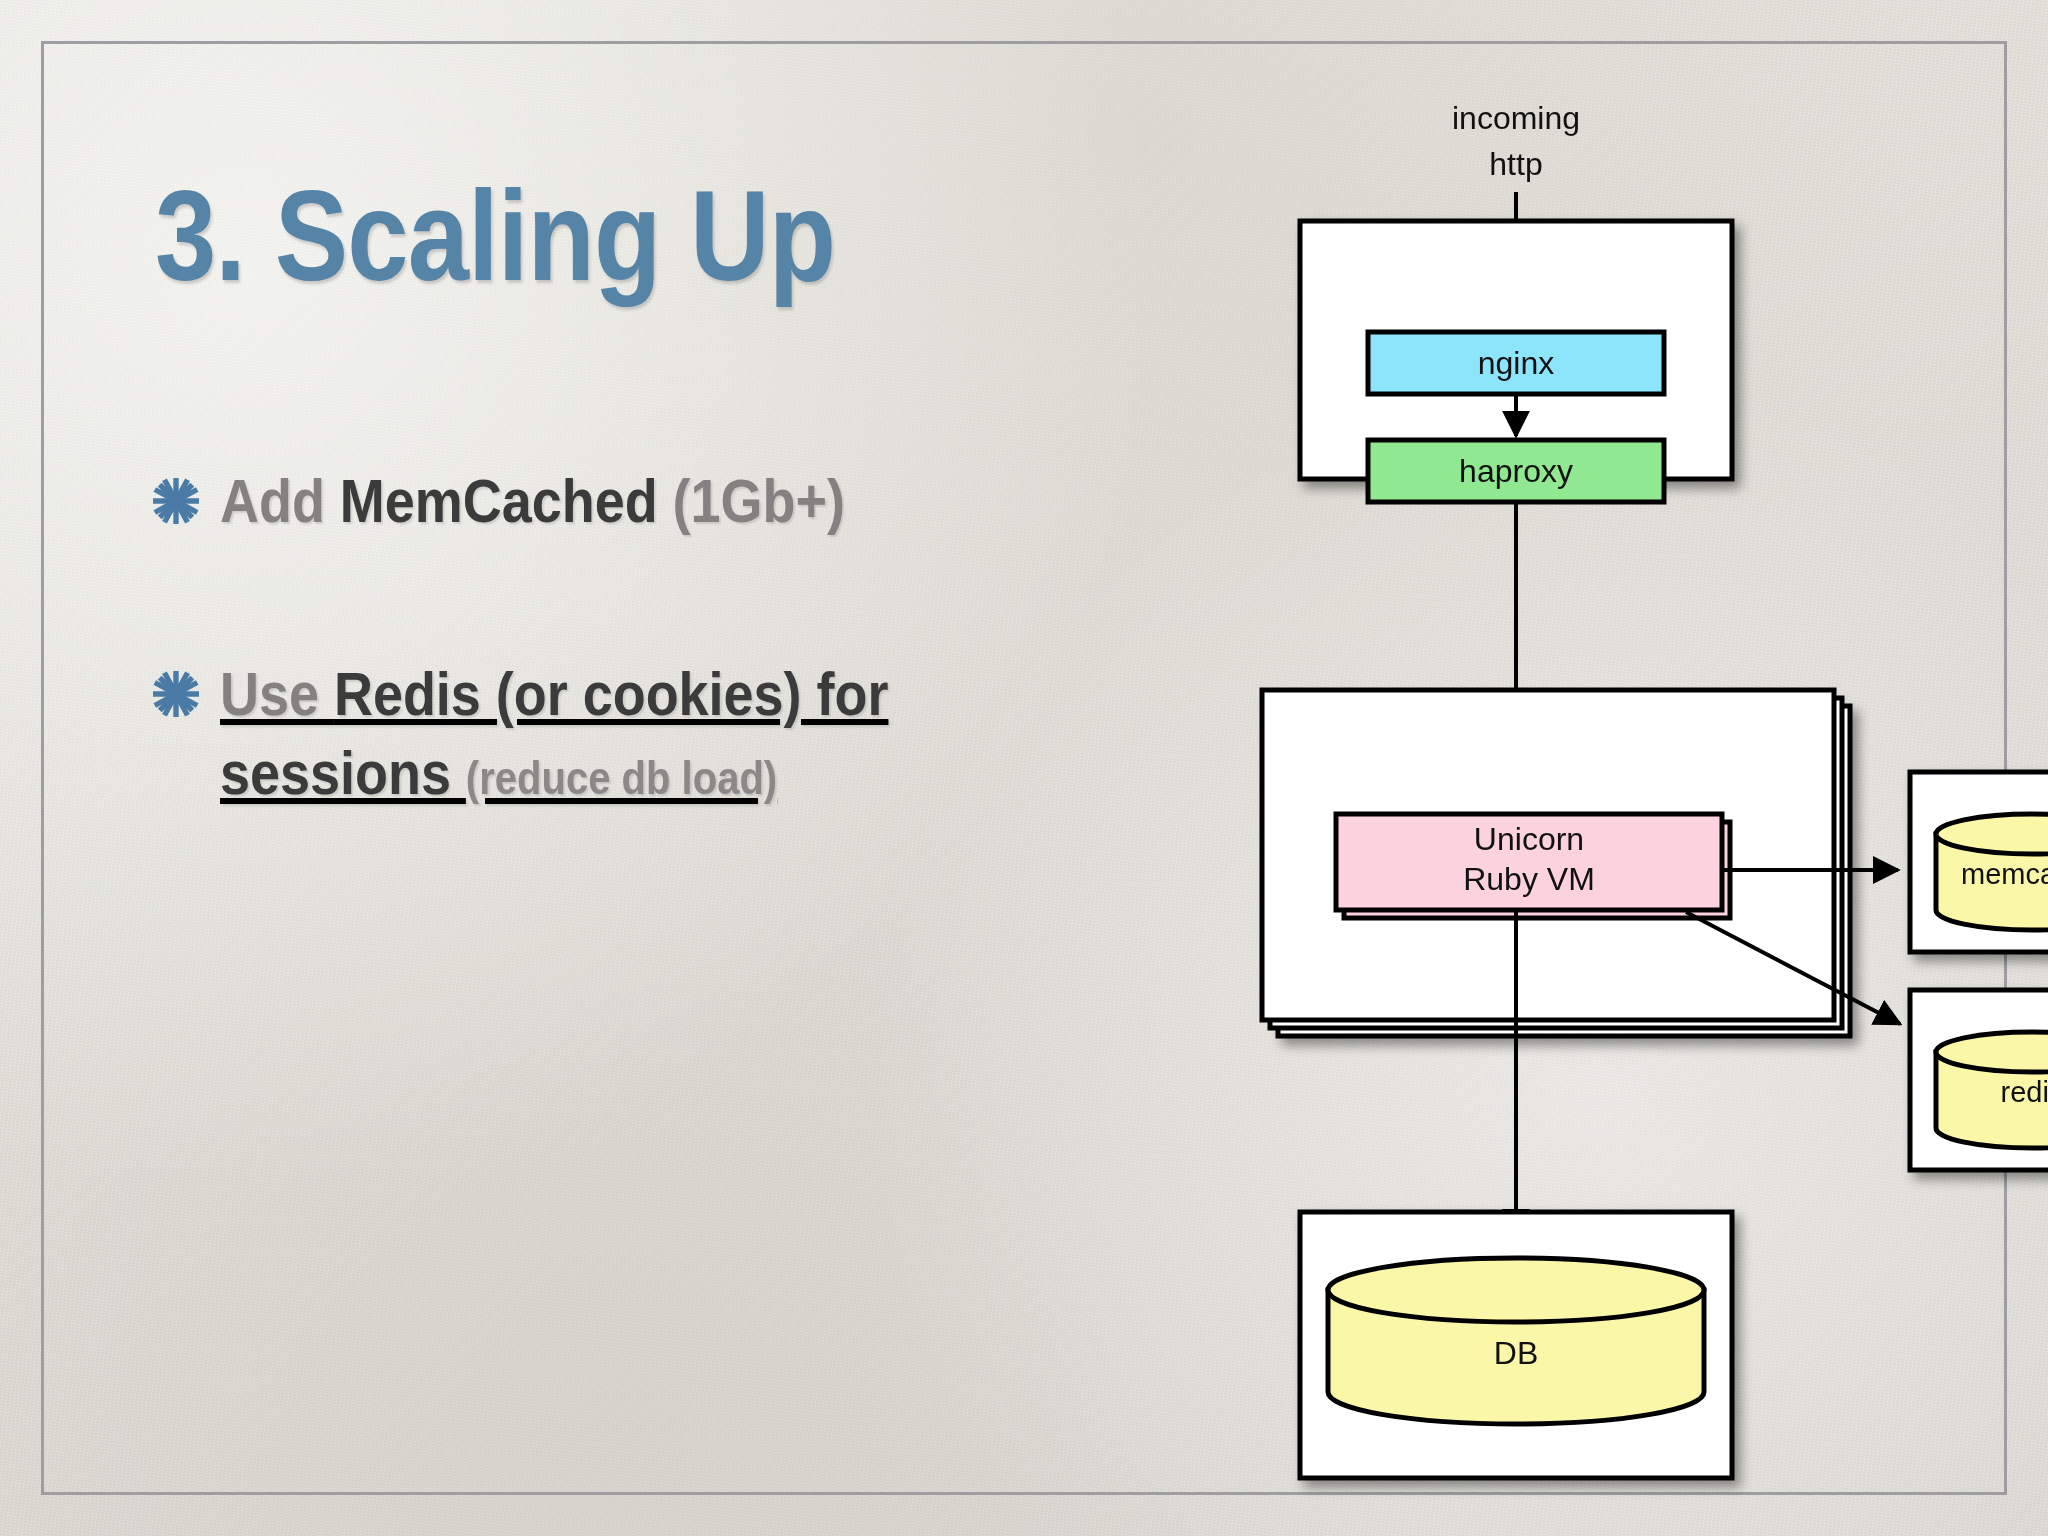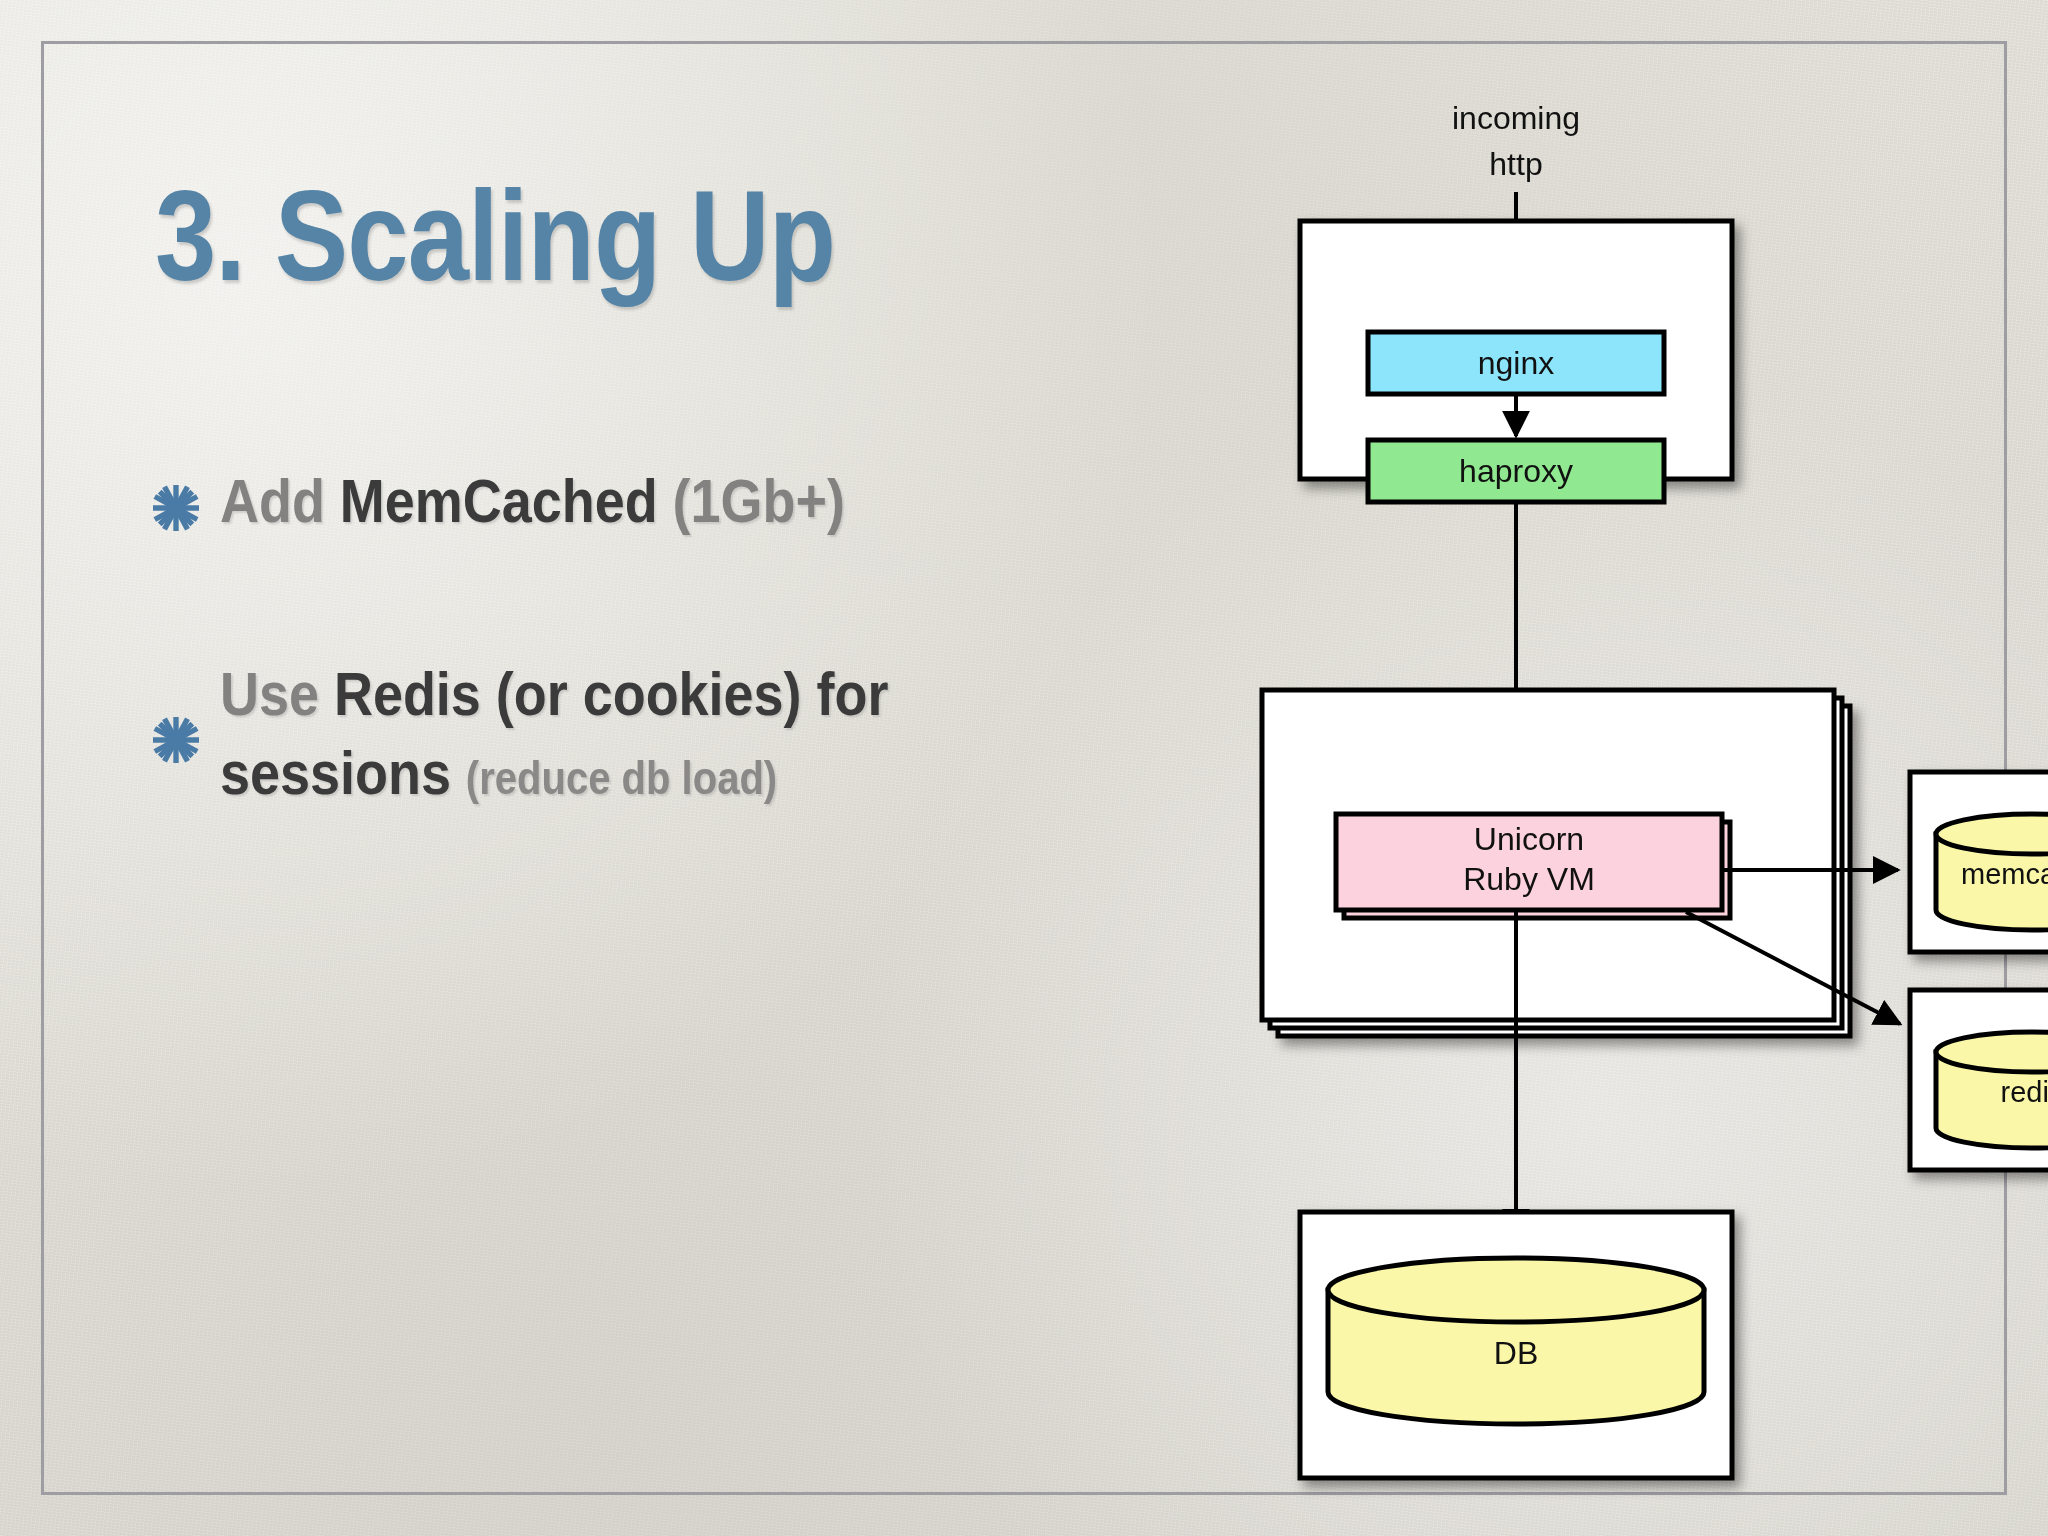--- a/index.html
+++ b/index.html
@@ -63,24 +63,24 @@
     letter-spacing: -1px;
     transform: scaleX(0.86);
     transform-origin: left top;
     white-space: nowrap;
     text-shadow: 2px 3px 3px rgba(120,120,120,0.33);
   }
 
   .bullet-row {
     position: absolute;
     display: flex;
-    align-items: center;
+    align-items: flex-start;
   }
   #bullet-1 { left: 150px; top: 437px; }
-  #bullet-2 { left: 150px; top: 630px; }
+  #bullet-2 { left: 150px; top: 630px; text-decoration: underline; }
 
   .bullet-star {
     flex: 0 0 auto;
     width: 52px;
     height: 52px;
     margin-top: 14px;
     margin-right: 18px;
   }
 
   .bullet-text {

